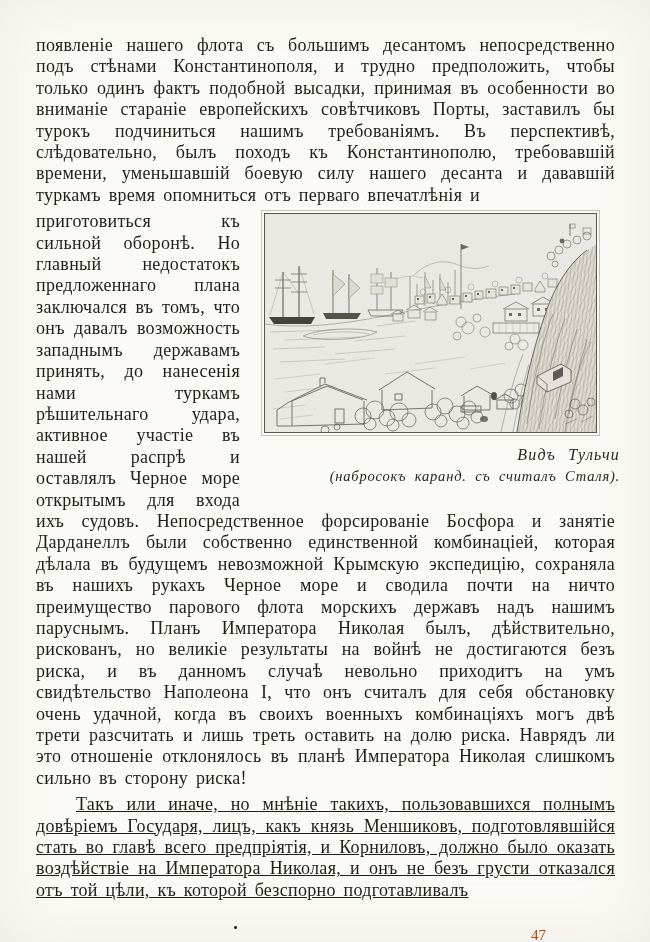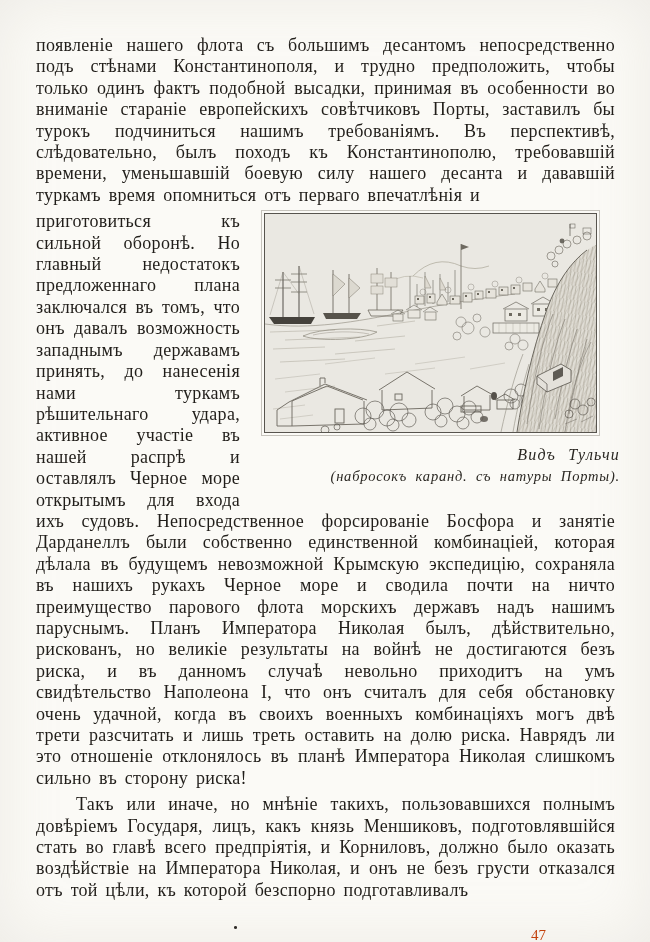--- a/index.html
+++ b/index.html
@@ -8,21 +8,21 @@
     background:#fbfaf6;
     box-shadow: inset 0 0 60px rgba(190,185,172,0.22);
     font-family:"Liberation Serif","DejaVu Serif",serif;
     color:#211e1a; overflow:hidden;
   }
   .text-area { position:absolute; left:31px; top:30px; width:589px; }
   p.body {
     margin:5px; font-size:18px; line-height:21.4px;
     text-align:justify; letter-spacing:0.3px; word-spacing:3px;
   }
-  p.indent { text-indent:40px; }
+  p.indent { text-indent:40px;text-decoration:underline; }
 
   figure.fig { float:right; width:368px; margin:2px 0 10px 12px; padding:0; }
   .frame {
     width:331px; height:218px; margin-left:12px;
     border:1px solid #57544e; outline:1px solid #c6c3bc; outline-offset:2px;
     background:#eae8e2;
   }
   .frame svg { display:block; width:100%; height:100%; }
   figcaption { margin-top:13px; padding-left:14px; text-align:right; color:#2a2722; }
   .cap1 { font-style:italic; font-size:16px; letter-spacing:1.2px; word-spacing:7px; }
@@ -304,21 +304,21 @@
               <circle cx="304" cy="200" r="4"></circle>
           </g>
           <g stroke="#6b675e" stroke-width="0.6" opacity="0.8">
             <line x1="300" y1="210" x2="312" y2="205"></line>
               <line x1="316" y1="208" x2="328" y2="202"></line>
           </g>
         </svg>
       </div>
       <figcaption>
         <div class="cap1">Видъ Тульчи</div>
-        <div class="cap2">(набросокъ каранд. съ натуры Порты).</div>
+        <div class="cap2">(набросокъ каранд. съ считалъ Сталя).</div>
       </figcaption>
     </figure>
 
     <p class="body">приготовиться къ сильной оборонѣ. Но главный недостатокъ предложеннаго плана заключался въ томъ, что онъ давалъ возможность западнымъ державамъ принять, до нанесенія нами туркамъ рѣшительнаго удара, активное участіе въ нашей распрѣ и оставлялъ Черное море открытымъ для входа ихъ судовъ. Непосредственное форсированіе Босфора и занятіе Дарданеллъ были собственно единственной комбинаціей, которая дѣлала въ будущемъ невозможной Крымскую экспедицію, сохраняла въ нашихъ рукахъ Черное море и сводила почти на ничто преимущество парового флота морскихъ державъ надъ нашимъ паруснымъ. Планъ Императора Николая былъ, дѣйствительно, рискованъ, но великіе результаты на войнѣ не достигаются безъ риска, и въ данномъ случаѣ невольно приходитъ на умъ свидѣтельство Наполеона I, что онъ считалъ для себя обстановку очень удачной, когда въ своихъ военныхъ комбинаціяхъ могъ двѣ трети разсчитать и лишь треть оставить на долю риска. Наврядъ ли это отношеніе отклонялось въ планѣ Императора Николая слишкомъ сильно въ сторону риска!</p>
 
     <p class="body indent">Такъ или иначе, но мнѣніе такихъ, пользовавшихся полнымъ довѣріемъ Государя, лицъ, какъ князь Меншиковъ, подготовлявшійся стать во главѣ всего предпріятія, и Корниловъ, должно было оказать воздѣйствіе на Императора Николая, и онъ не безъ грусти отказался отъ той цѣли, къ которой безспорно подготавливалъ</p>
   </div>
 
   <div class="footer-sheet-number">47</div>
   <div class="ink-speck"></div>

